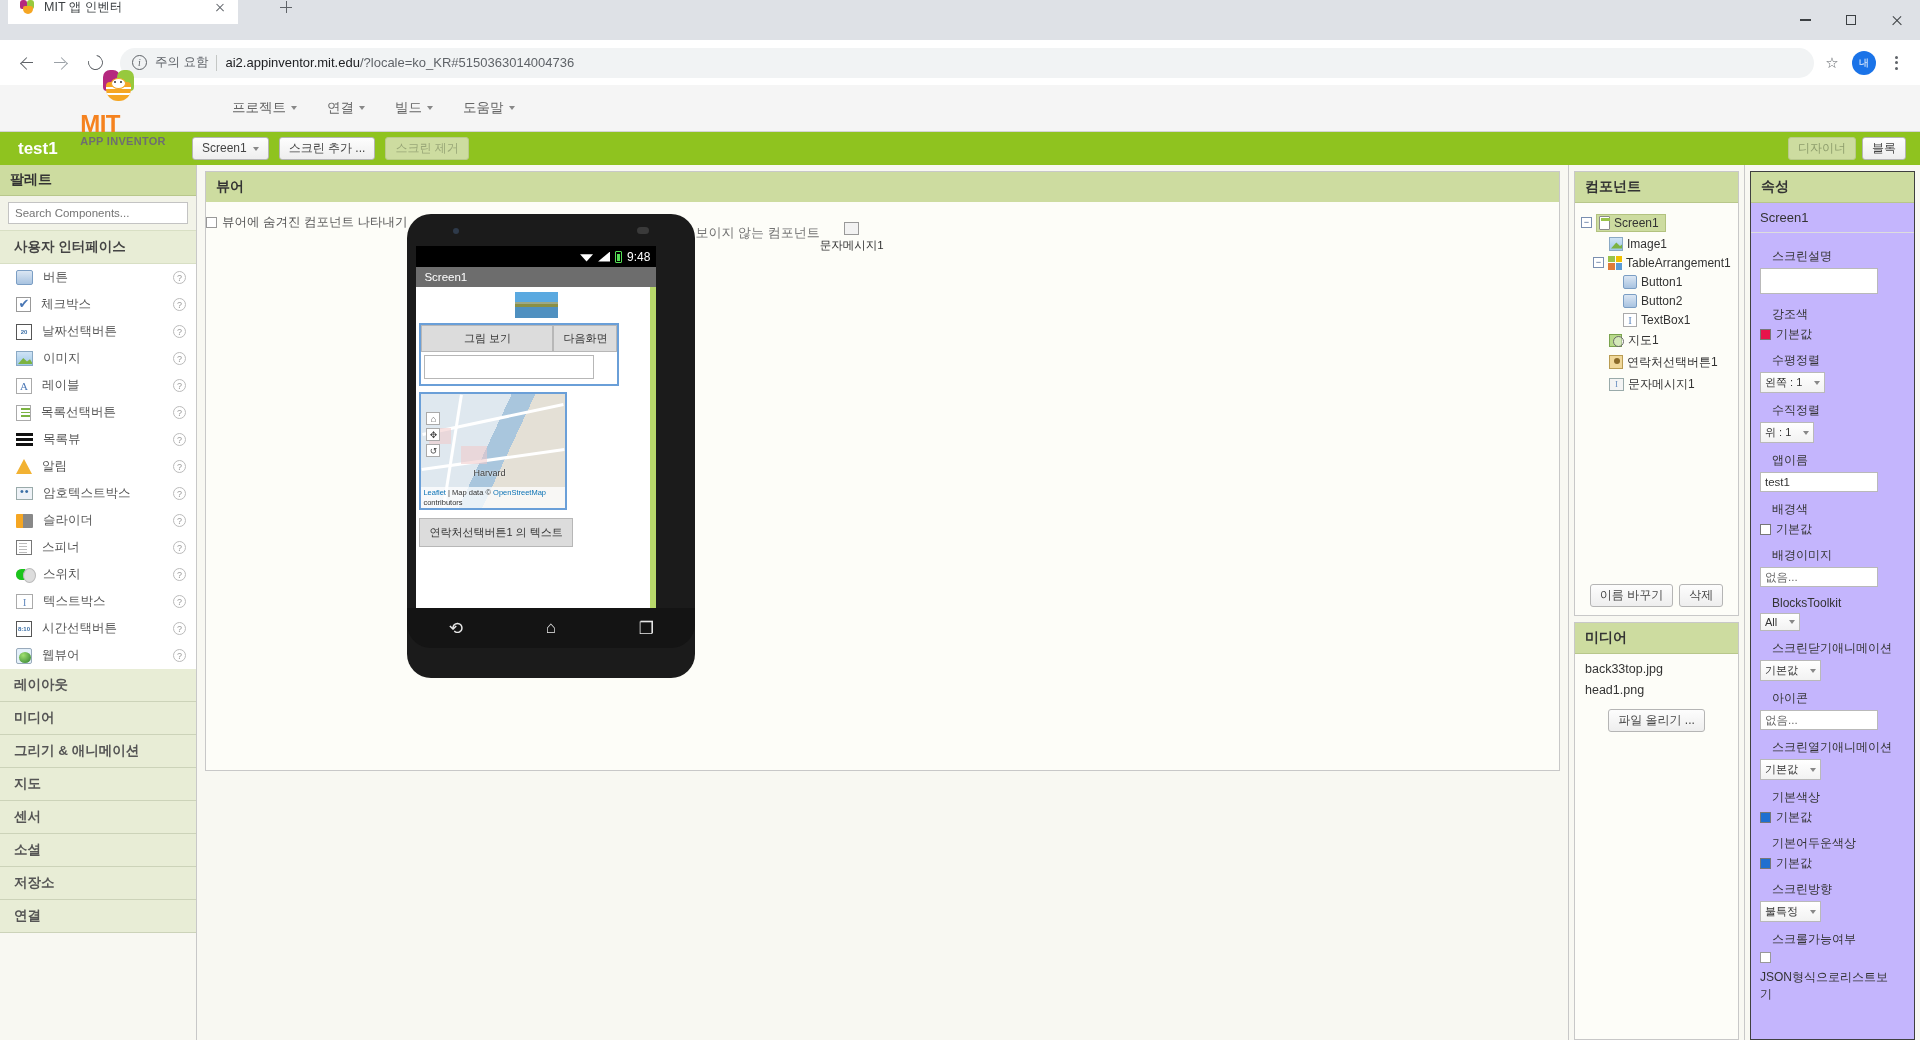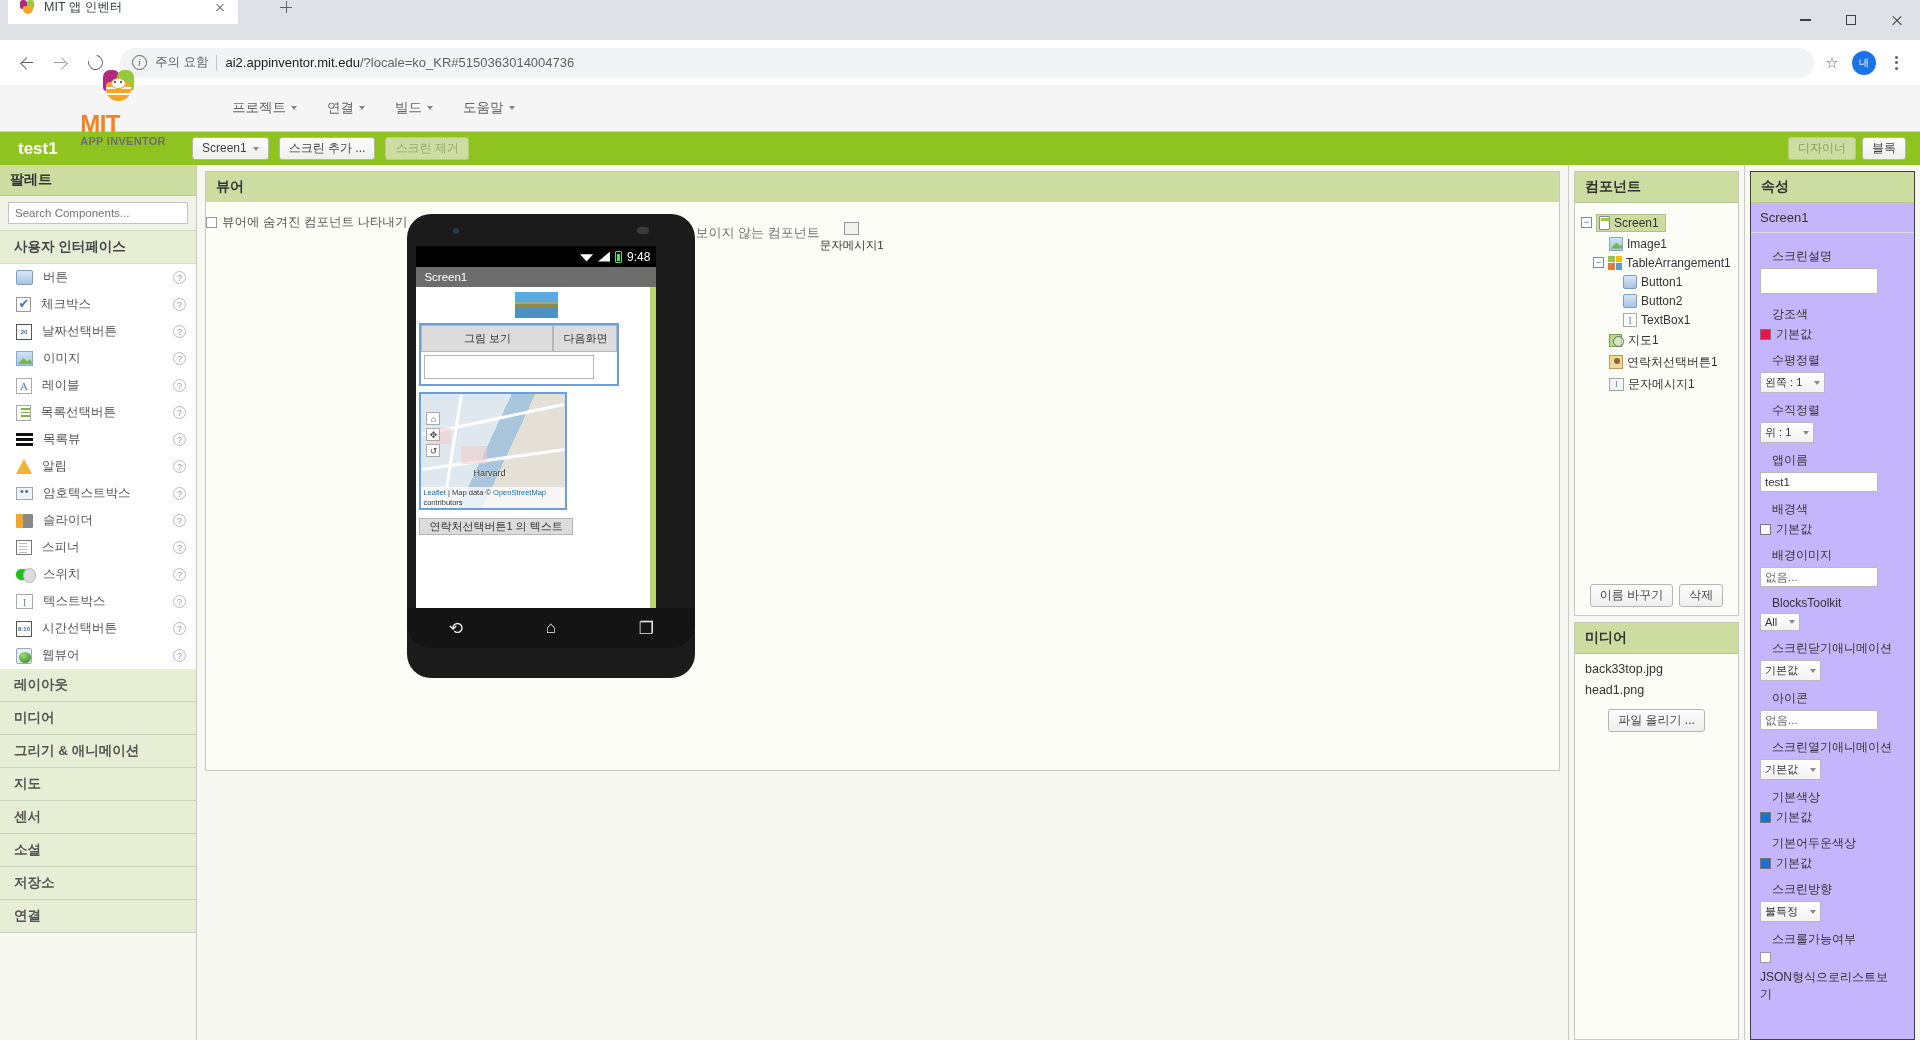--- a/index.html
+++ b/index.html
@@ -180,21 +180,21 @@
       linear-gradient(115deg, #dfe8ef 0 46%, #a9c6dd 46% 58%, #e4e0d6 58% 100%); }
   .map-road1 { position:absolute; left:0; top:24px; width:100%; height:3px; background:#fff; transform:rotate(-12deg); }
   .map-road2 { position:absolute; left:0; top:64px; width:100%; height:2.5px; background:#fff; transform:rotate(-8deg); }
   .map-road3 { position:absolute; left:30px; top:0; width:2.5px; height:100%; background:#fff; transform:rotate(9deg); }
   .map-blk { position:absolute; background:#f0c9c9; opacity:.55; }
   .map-ctrls { position:absolute; left:5px; top:18px; display:flex; flex-direction:column; gap:3px; }
   .map-ctrl { width:14px; height:13px; background:#fff; border:1px solid #aaa; font-size:9px; display:flex; align-items:center; justify-content:center; color:#444; }
   .map-label { position:absolute; left:52px; top:74px; font-size:9px; color:#3a3a3a; text-shadow:0 0 2px #fff; }
   .map-attr { position:absolute; left:0; bottom:0; width:100%; font-size:7.5px; color:#333; background:rgba(255,255,255,.75); padding:1px 2px; line-height:1.25;}
   .map-attr a { color:#0b72b5; text-decoration:none; }
-  .contact-btn { margin:8px 0 0 3px; background:#dcdcdc; border:1px solid #b7b7b7; font-size:11px; padding:0 9px; display:inline-block; color:#333;}
+  .contact-btn { margin:8px 0 0 3px; background:#dcdcdc; border:1px solid #b7b7b7; font-size:11px; padding:6px 9px; display:inline-block; color:#333;}
   .green-strip { position:absolute; right:0; top:0; width:6px; height:100%; background:#b8d86b; }
   .navbar-phone { background:#141414; height:40px; display:flex; align-items:center; justify-content:space-around; margin:0 -9px; border-radius:0 0 24px 24px; }
   .nav-back, .nav-home, .nav-recent { color:#e8e8e8; font-size:17px; }
   .invisible-lbl { font-size:13px; color:#737373; margin-top:10px; }
   .invisible-item { display:flex; flex-direction:column; align-items:center; gap:3px; margin-top:8px; font-size:11.5px; color:#333; }
   .sms-ic { width:15px; height:13px; border:1px solid #999; background:#f2f2f2; position:relative; }
 
   
   .comp-col { width:176px; background:#f8f8f2; border-left:1px solid #c8c8c8; display:flex; flex-direction:column; }
   .comp-pane { margin:6px 5px 0 5px; border:1px solid #c8c8c8; background:#fdfdf8; height:445px; display:flex; flex-direction:column;}

